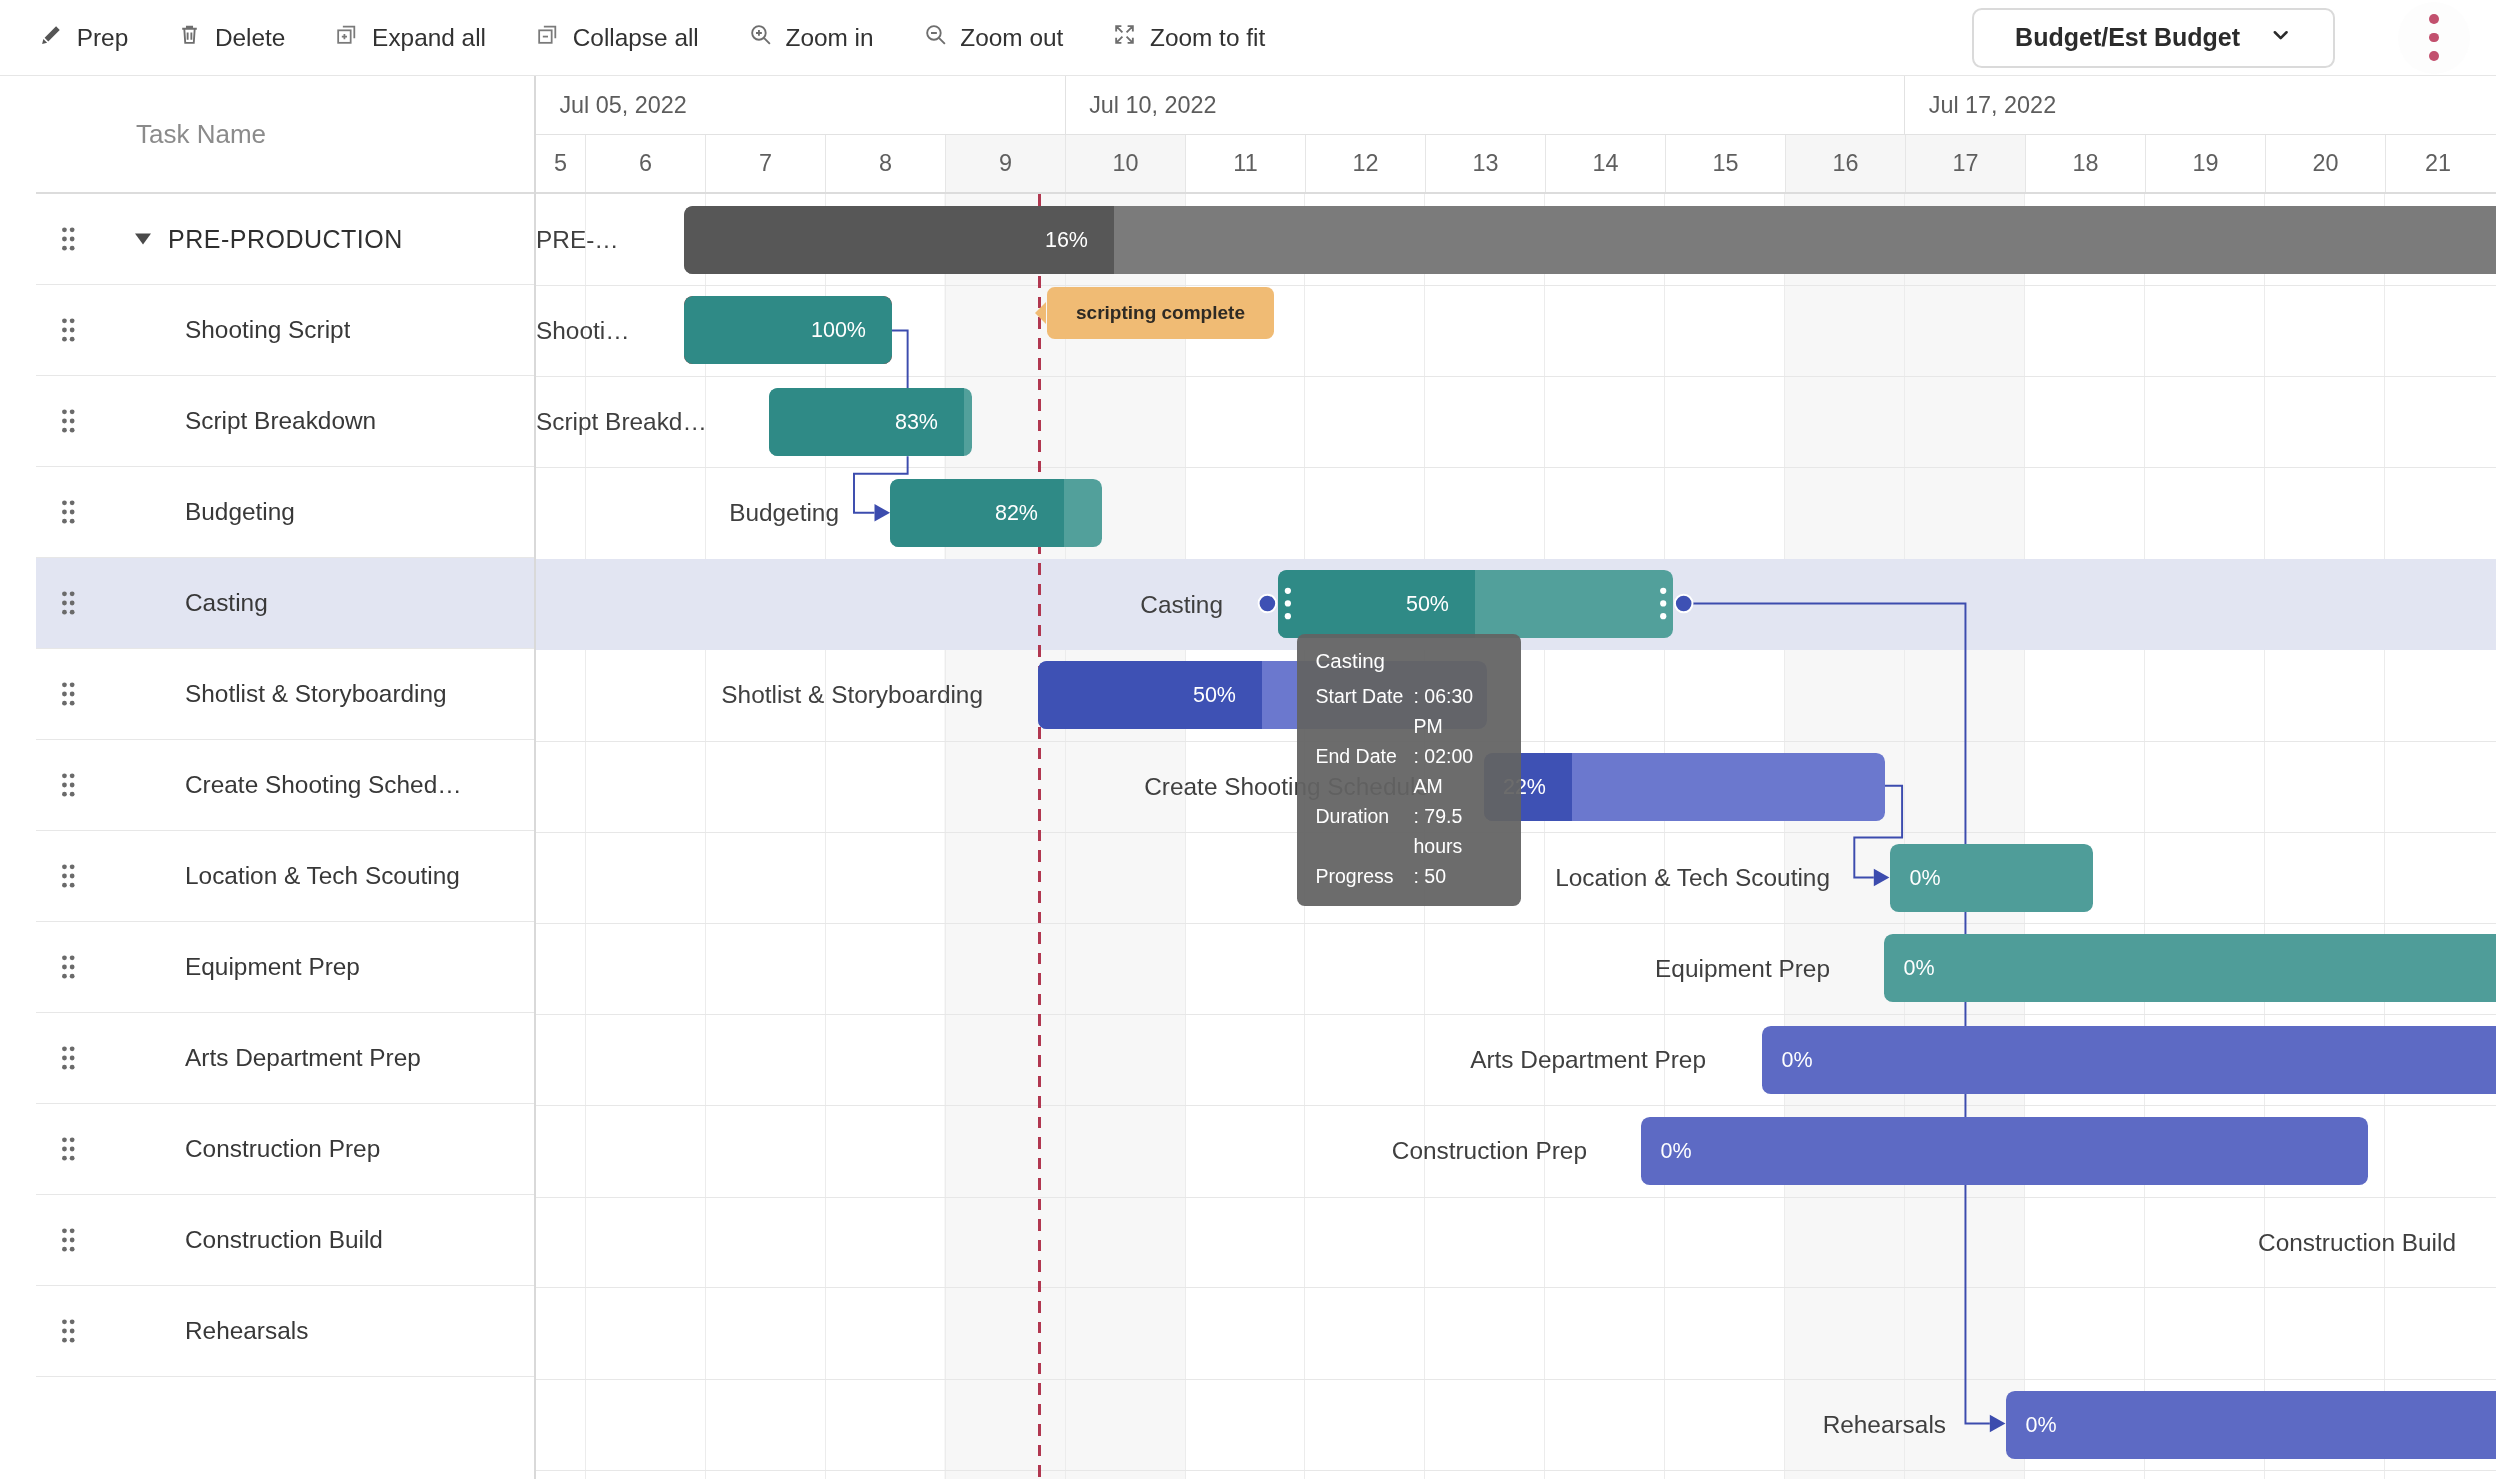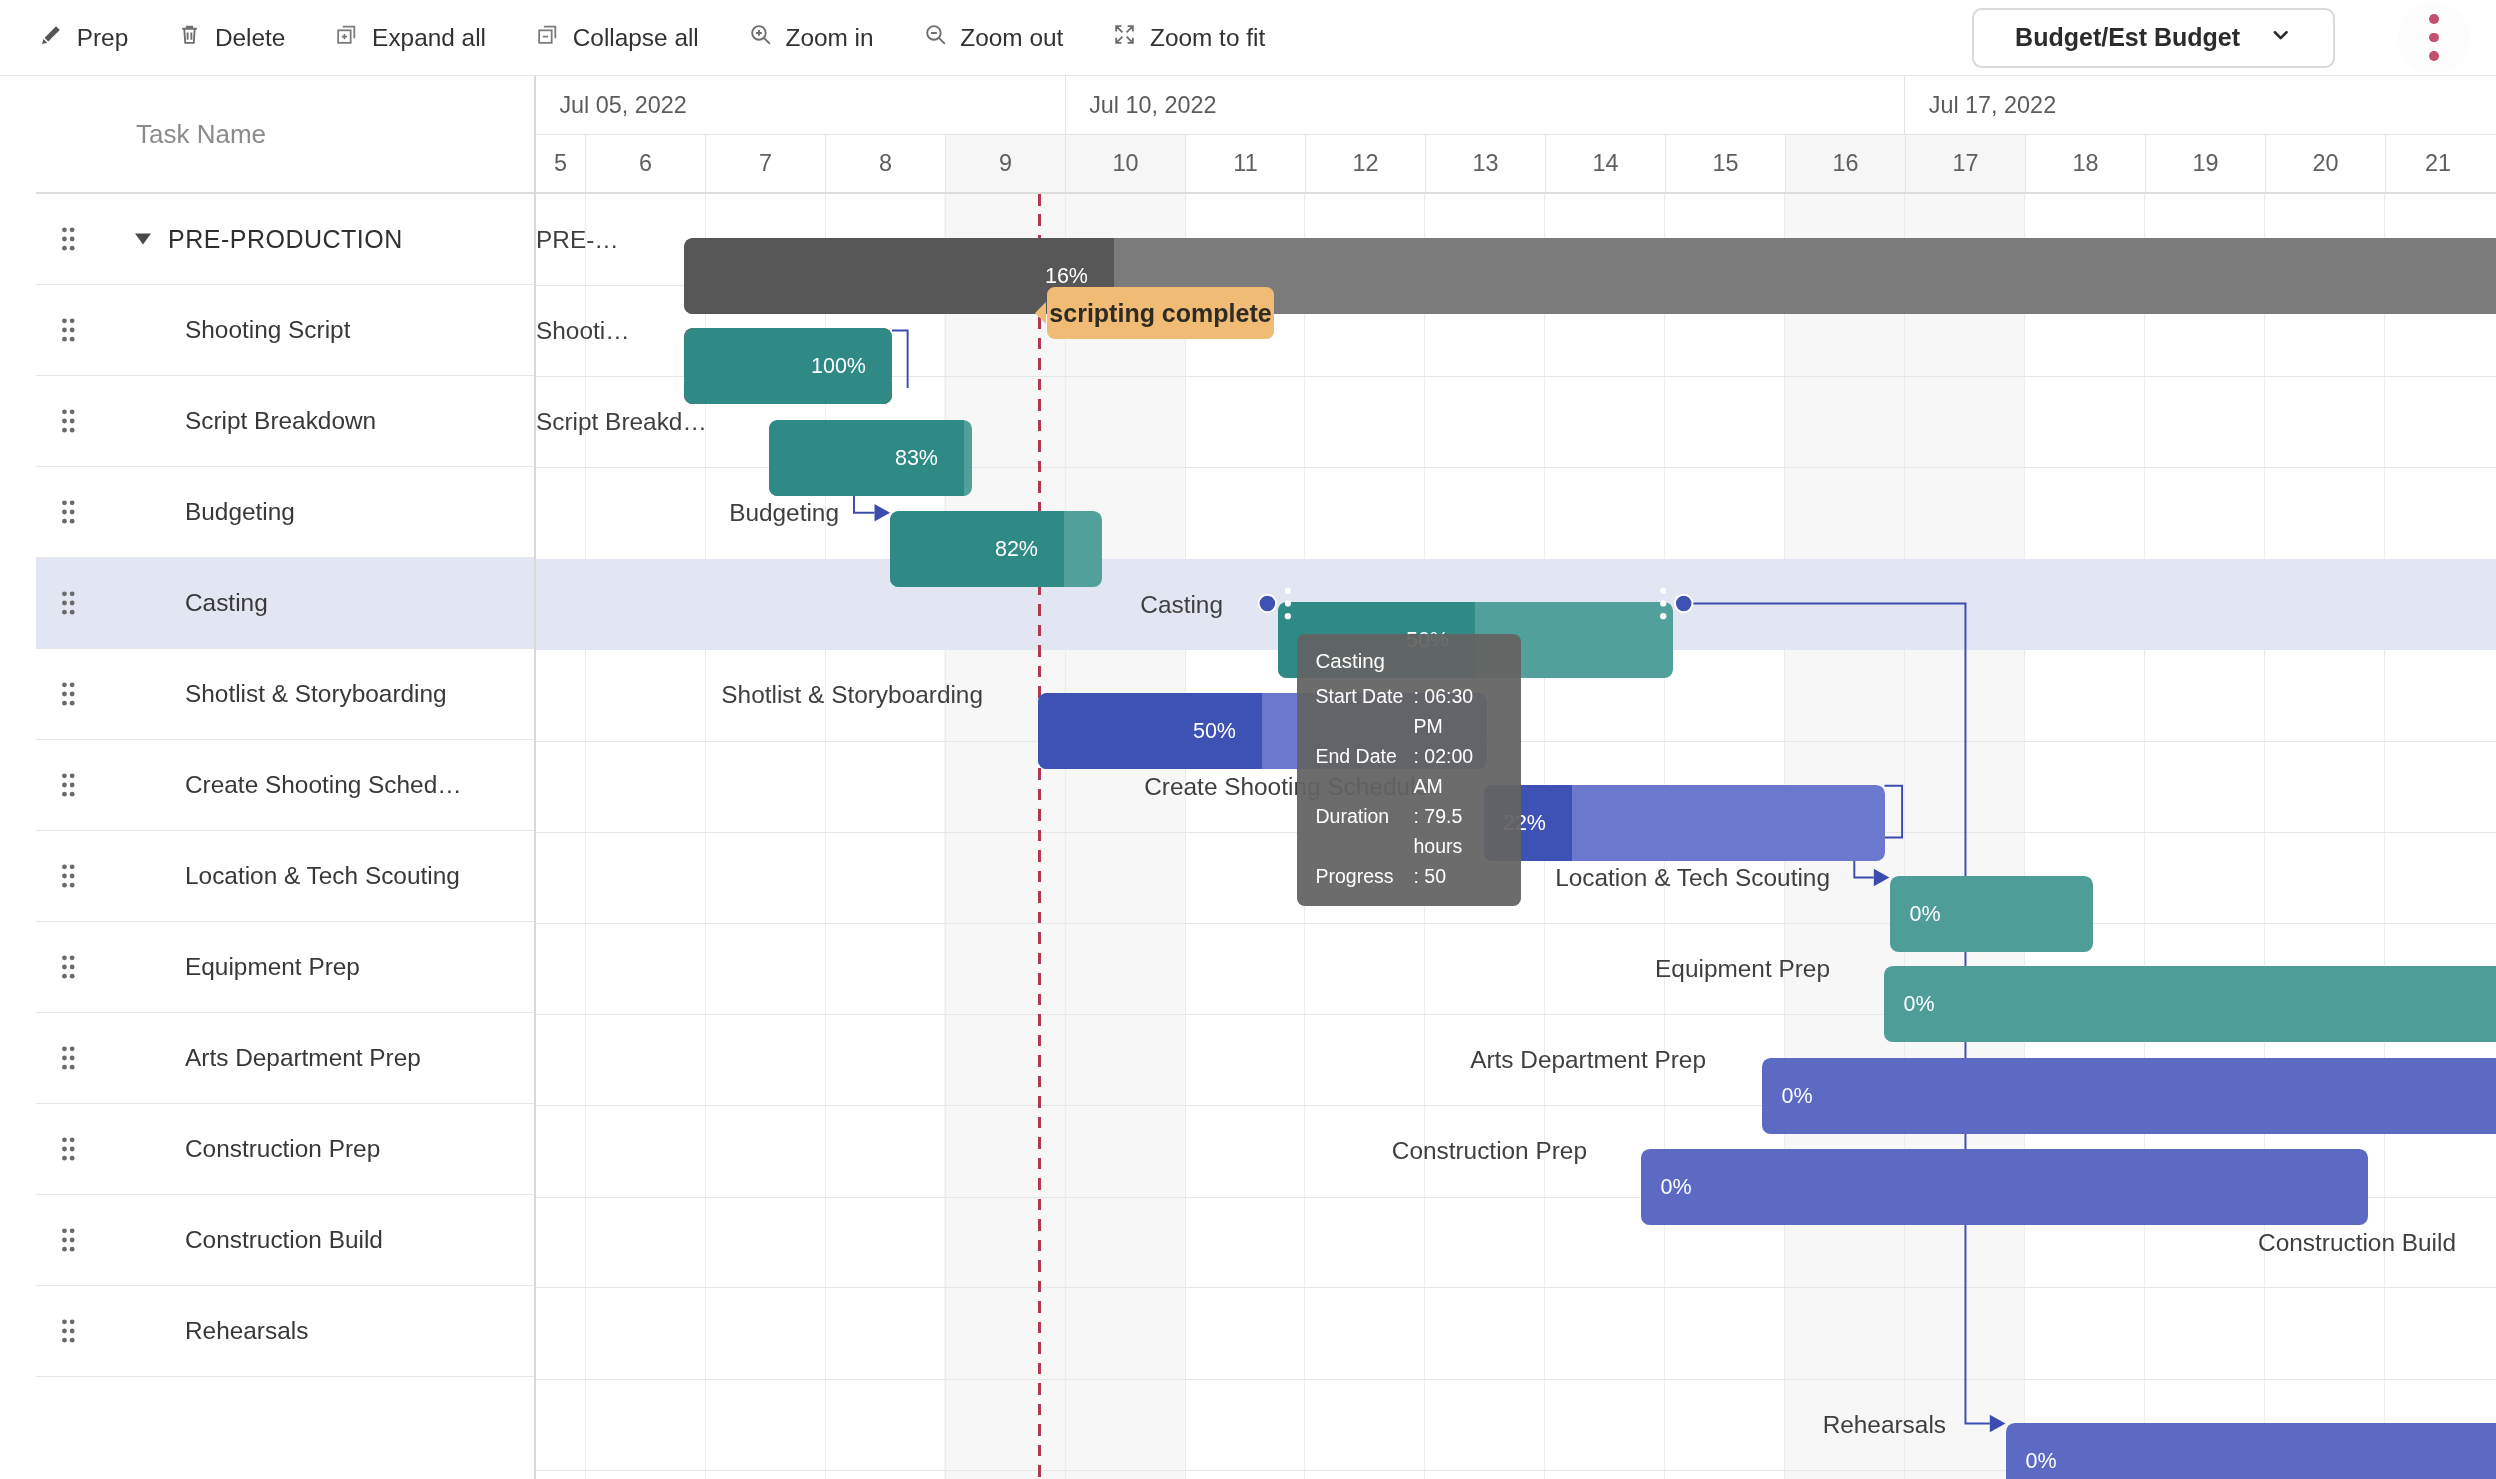--- a/index.html
+++ b/index.html
@@ -48,28 +48,28 @@
   
   .cbody{position:relative;height:1285px;overflow:hidden;background:#fff;}
   .band{position:absolute;top:0;bottom:0;background:#f7f7f7;z-index:1;}
   .vline{position:absolute;top:0;bottom:0;width:1px;background:#ececec;z-index:2;}
   .hline{position:absolute;left:0;right:0;height:1px;background:#e7e7e7;z-index:2;}
   .selband{position:absolute;left:0;right:0;height:91px;background:#e2e5f2;z-index:3;}
   .redline{position:absolute;top:0;bottom:0;width:2.9px;z-index:4;
     background:repeating-linear-gradient(to bottom,#b13750 0 11.7px,transparent 11.7px 20.5px);}
   svg.overlay{position:absolute;left:0;top:0;z-index:5;pointer-events:none;}
   svg.overlay2{position:absolute;left:0;top:0;z-index:8;pointer-events:none;}
-  .bar{position:absolute;height:76px;border-radius:8.8px;overflow:hidden;z-index:6;cursor:pointer;margin-top:32px;}
+  .bar{position:absolute;height:68px;border-radius:8.8px;overflow:hidden;z-index:6;cursor:pointer;}
   .bar.flatR{border-top-right-radius:0;border-bottom-right-radius:0;}
   .bar .prog{position:absolute;left:0;top:0;bottom:0;}
   .bar .pct{position:absolute;top:50%;transform:translateY(-50%);color:#fff;font-size:21.5px;white-space:nowrap;z-index:2;}
   .sidelabel{position:absolute;height:91px;line-height:91px;font-size:24.4px;color:#3f3f3f;text-align:right;
     white-space:nowrap;overflow:hidden;text-overflow:ellipsis;z-index:6;}
   .emarker{position:absolute;background:#f0bb74;border-radius:7.8px;display:flex;align-items:center;
-    justify-content:center;font-size:25px;font-weight:bold;color:#2e2a24;z-index:7;}
+    justify-content:center;font-size:19px;font-weight:bold;color:#2e2a24;z-index:7;}
   .emarker::before{content:"";position:absolute;left:-11.7px;top:50%;transform:translateY(-50%);
     border:11.7px solid transparent;border-right:11.7px solid #f0bb74;border-left:none;}
   .tip{position:absolute;background:rgba(99,99,99,.94);border-radius:7.8px;padding:14.6px 18.5px;color:#fff;z-index:9;}
   .tip h4{margin:0 0 8.8px 0;font-size:20.5px;font-weight:normal;}
   .trow{display:flex;font-size:19.5px;line-height:30px;}
   .trow .tl{width:98px;flex:0 0 auto;}
 </style>
 </head>
 <body>
 

